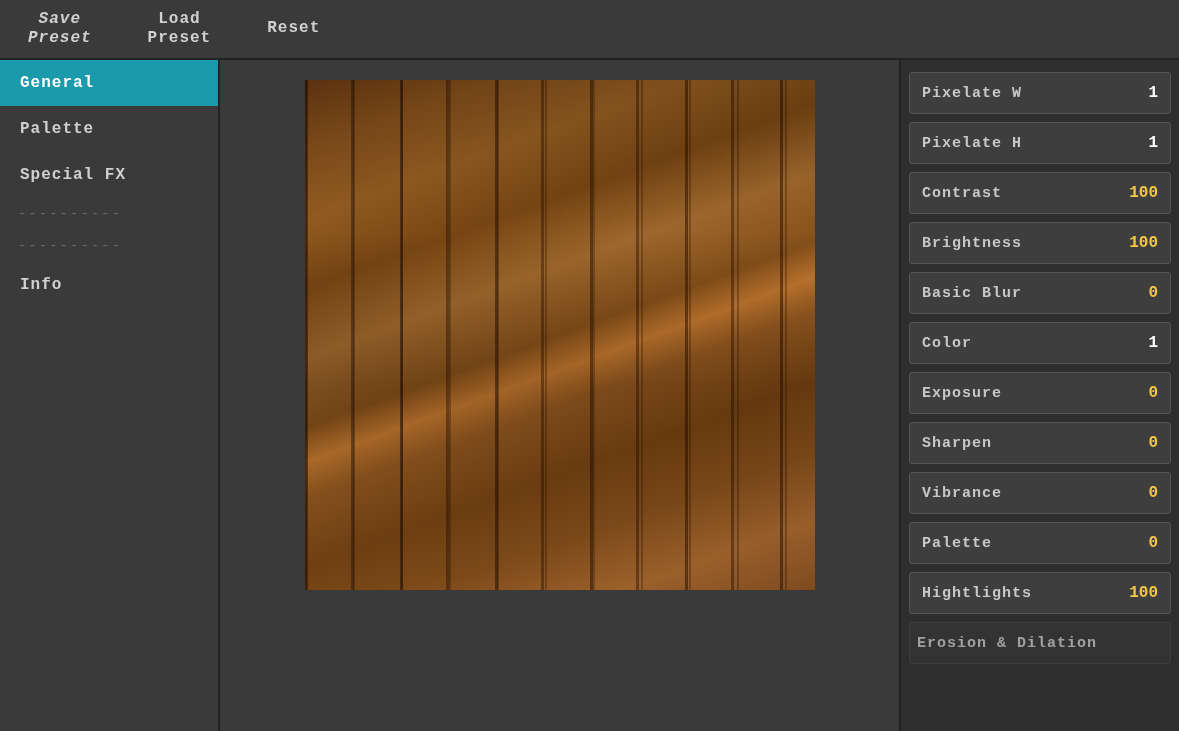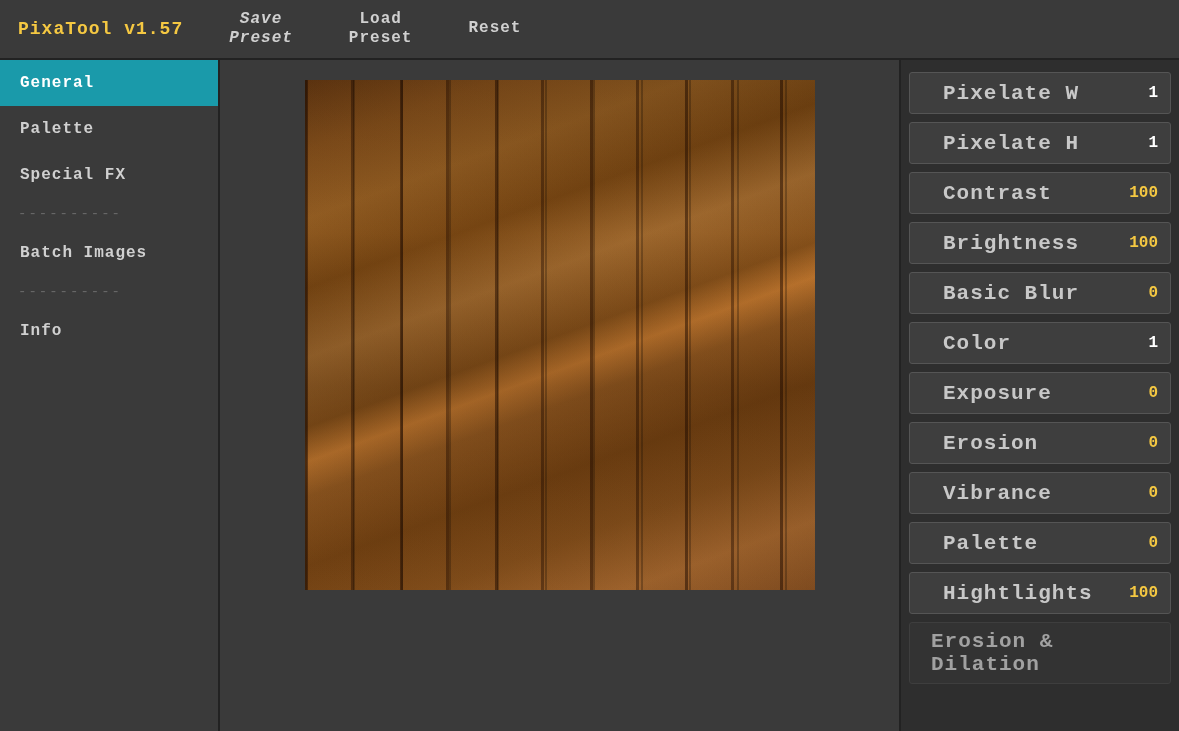--- a/index.html
+++ b/index.html
@@ -166,68 +166,65 @@
       justify-content: space-between;
       margin: 4px 8px;
       background: #3e3e3e;
       border: 1px solid #555;
       border-radius: 3px;
       padding: 7px 12px;
       min-height: 42px;
     }
     .control-label {
       font-family: 'Courier New', Courier, monospace;
-      font-size: 21px;
+      font-size: 15px;
       font-weight: bold;
       color: #c8c8c8;
       letter-spacing: 1px;
-      margin-left: 21px;
     }
     .control-value {
       font-family: 'Courier New', Courier, monospace;
       font-size: 16px;
       font-weight: bold;
       color: #f5c842;
     }
     .control-value.white {
       color: #ffffff;
     }
     .control-row-dimmed {
       display: flex;
       align-items: center;
       justify-content: space-between;
       margin: 4px 8px;
       background: #353535;
       border: 1px solid #444;
       border-radius: 3px;
-      padding: 7px 0;
+      padding: 7px 7px;
       min-height: 42px;
       opacity: 0.75;
     }
   </style>
 </head>
 <body>
 
 <div id="topbar">
-  <div class="topbar-brand">PixaTool v1.57</div>
   <button class="topbar-btn" style="white-space:pre-line;font-style:italic;">Save
 Preset</button>
   <button class="topbar-btn" style="white-space:pre-line;">Load
 Preset</button>
   <button class="topbar-btn">Reset</button>
 </div>
 
 <div id="main">
 
   <div id="sidebar">
     <div class="sidebar-item active">General</div>
     <div class="sidebar-item">Palette</div>
     <div class="sidebar-item">Special FX</div>
     <div class="sidebar-divider">----------</div>
-    <div class="sidebar-item">Batch Images</div>
     <div class="sidebar-divider">----------</div>
     <div class="sidebar-item">Info</div>
   </div>
 
   <div id="canvas-area">
     <div id="canvas-preview"></div>
   </div>
 
   <div id="right-panel">
 
@@ -260,21 +257,21 @@
       <span class="control-label">Color</span>
       <span class="control-value white">1</span>
     </div>
 
     <div class="control-row">
       <span class="control-label">Exposure</span>
       <span class="control-value">0</span>
     </div>
 
     <div class="control-row">
-      <span class="control-label">Erosion</span>
+      <span class="control-label">Sharpen</span>
       <span class="control-value">0</span>
     </div>
 
     <div class="control-row">
       <span class="control-label">Vibrance</span>
       <span class="control-value">0</span>
     </div>
 
     <div class="control-row">
       <span class="control-label">Palette</span>

